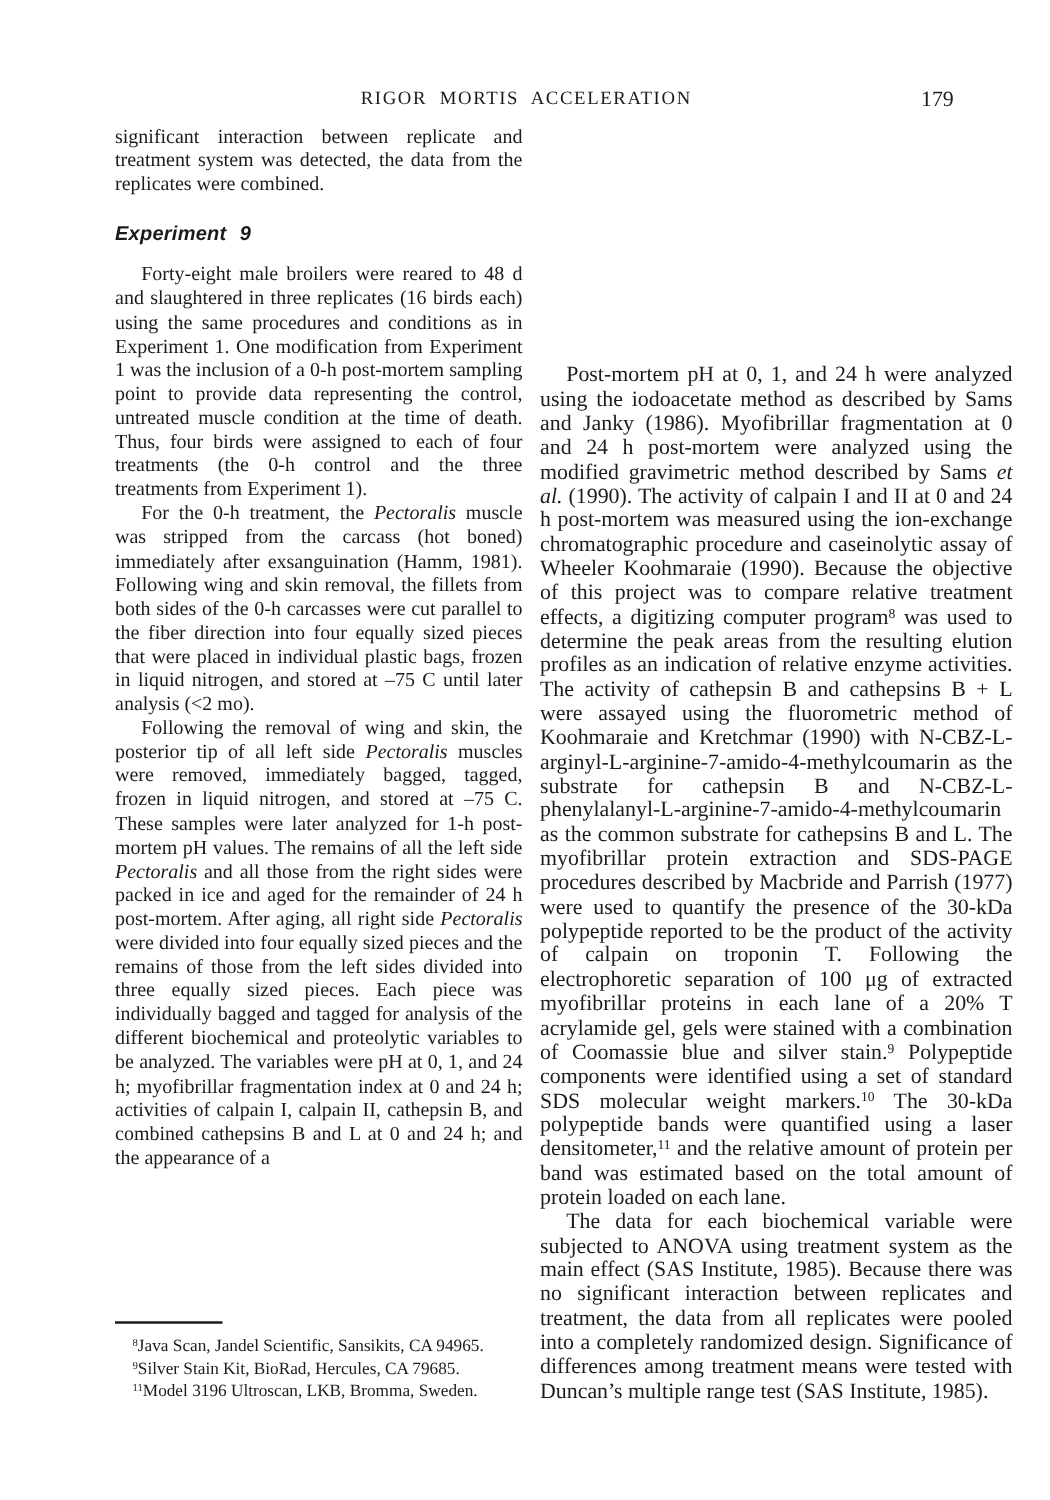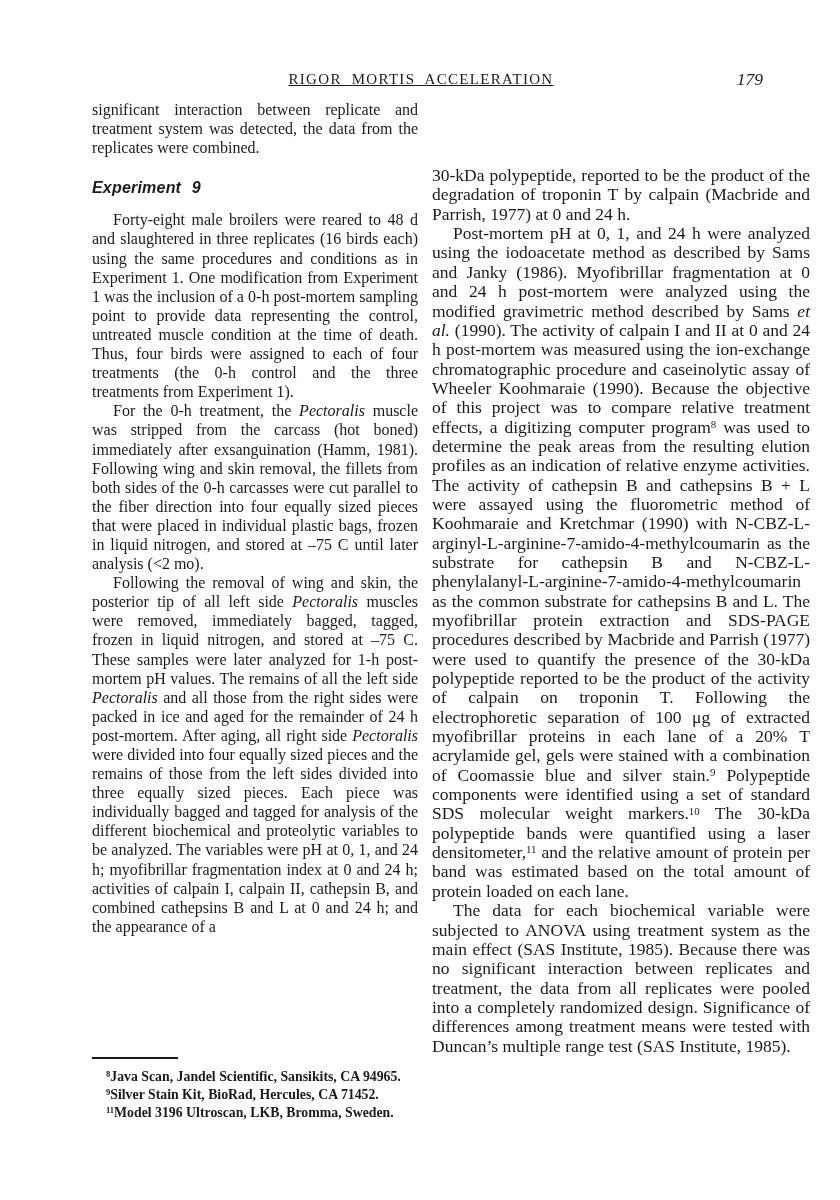--- a/index.html
+++ b/index.html
@@ -3,37 +3,37 @@
 <meta charset="utf-8">
 <style>
   html,body{margin:0;padding:0;background:#ffffff;}
   .page{
     position:relative;width:840px;height:1200px;background:#ffffff;
     color:#1b1b1b;font-family:"Liberation Serif",serif;overflow:hidden;
   }
   .pagehead{position:absolute;top:71px;left:92px;width:718px;height:22px;}
   .running-title{
     display:block;text-align:center;position:relative;left:-30px;
-    font-size:15px;letter-spacing:1.3px;word-spacing:5px;color:#1b1b1b;text-decoration:underline;
+    font-size:15px;letter-spacing:1.3px;word-spacing:5px;color:#1b1b1b;
   }
-  .page-number{position:absolute;right:47px;top:-2px;font-size:17.5px;font-style:italic;}
-  .columns{position:absolute;top:100px;left:92px;display:flex;gap:14px;align-items:center;}
+  .page-number{position:absolute;right:47px;top:-2px;font-size:17.5px;}
+  .columns{position:absolute;top:100px;left:92px;display:flex;gap:14px;align-items:flex-end;}
   .col{flex:0 0 auto;}
   .col.left{width:326px;height:1022px;display:flex;flex-direction:column;}
   .col.right{width:378px;}
   .para{margin:0;text-align:justify;text-indent:21px;}
   .left .coltext .para{font-size:16px;line-height:19.1px;}
   .right .coltext .para{font-size:17.5px;line-height:19.35px;}
   .para.cont{text-indent:0;}
   .para.heading{
     font-family:"Liberation Sans",sans-serif;font-style:italic;font-weight:bold;
     font-size:17.5px;line-height:20px;text-indent:0;text-align:left;
     margin:21px 0 13px 0;word-spacing:6px;letter-spacing:0.2px;
   }
-  .footnotes{margin-top:auto;font-weight:bold;}
+  .footnotes{margin-top:auto;}
   .fnrule{width:86px;border:none;border-top:2px solid #1b1b1b;margin:0 0 9px 0;}
   .para.footnote{font-size:13.8px;line-height:18px;text-indent:14px;}
   .it{font-style:italic;}
   sup{font-size:62%;line-height:0;vertical-align:baseline;position:relative;top:-0.45em;}
 </style>
 </head>
 <body>
 
 <div class="page">
   <div class="pagehead">
@@ -46,26 +46,25 @@
           <p class="para cont"><span>significant interaction between replicate and treatment system was detected, the data from the replicates were combined.</span></p>
           <p class="para heading"><span>Experiment 9</span></p>
           <p class="para body"><span>Forty-eight male broilers were reared to 48 d and slaughtered in three replicates (16 birds each) using the same procedures and conditions as in Experiment 1. One modification from Experiment 1 was the inclusion of a 0-h post-mortem sampling point to provide data representing the control, untreated muscle condition at the time of death. Thus, four birds were assigned to each of four treatments (the 0-h control and the three treatments from Experiment 1).</span></p>
           <p class="para body"><span>For the 0-h treatment, the </span><span class="it">Pectoralis</span><span> muscle was stripped from the carcass (hot boned) immediately after exsanguination (Hamm, 1981). Following wing and skin removal, the fillets from both sides of the 0-h carcasses were cut parallel to the fiber direction into four equally sized pieces that were placed in individual plastic bags, frozen in liquid nitrogen, and stored at –75 C until later analysis (&lt;2 mo).</span></p>
           <p class="para body"><span>Following the removal of wing and skin, the posterior tip of all left side </span><span class="it">Pectoralis</span><span> muscles were removed, immediately bagged, tagged, frozen in liquid nitrogen, and stored at –75 C. These samples were later analyzed for 1-h post-mortem pH values. The remains of all the left side </span><span class="it">Pectoralis</span><span> and all those from the right sides were packed in ice and aged for the remainder of 24 h post-mortem. After aging, all right side </span><span class="it">Pectoralis</span><span> were divided into four equally sized pieces and the remains of those from the left sides divided into three equally sized pieces. Each piece was individually bagged and tagged for analysis of the different biochemical and proteolytic variables to be analyzed. The variables were pH at 0, 1, and 24 h; myofibrillar fragmentation index at 0 and 24 h; activities of calpain I, calpain II, cathepsin B, and combined cathepsins B and L at 0 and 24 h; and the appearance of a</span></p>
         </div>
       <div class="footnotes">
         <div class="fnrule"></div>
         <div>
             <p class="para footnote"><span><sup>8</sup></span><span>Java Scan, Jandel Scientific, Sansikits, CA 94965.</span></p>
-            <p class="para footnote"><span><sup>9</sup></span><span>Silver Stain Kit, BioRad, Hercules, CA 71452.</span></p>
+            <p class="para footnote"><span><sup>9</sup></span><span>Silver Stain Kit, BioRad, Hercules, CA 79685.</span></p>
             <p class="para footnote"><span><sup>11</sup></span><span>Model 3196 Ultroscan, LKB, Bromma, Sweden.</span></p>
           </div>
       </div>
     </div>
     <div class="col right">
       <div class="coltext">
-          <p class="para cont"><span>30-kDa polypeptide, reported to be the product of the degradation of troponin T by calpain (Macbride and Parrish, 1977) at 0 and 24 h.</span></p>
           <p class="para body"><span>Post-mortem pH at 0, 1, and 24 h were analyzed using the iodoacetate method as described by Sams and Janky (1986). Myofibrillar fragmentation at 0 and 24 h post-mortem were analyzed using the modified gravimetric method described by Sams </span><span class="it">et al.</span><span> (1990). The activity of calpain I and II at 0 and 24 h post-mortem was measured using the ion-exchange chromatographic procedure and caseinolytic assay of Wheeler Koohmaraie (1990). Because the objective of this project was to compare relative treatment effects, a digitizing computer program</span><span><sup>8</sup></span><span> was used to determine the peak areas from the resulting elution profiles as an indication of relative enzyme activities. The activity of cathepsin B and cathepsins B + L were assayed using the fluorometric method of Koohmaraie and Kretchmar (1990) with N-CBZ-L-arginyl-L-arginine-7-amido-4-methylcoumarin as the substrate for cathepsin B and N-CBZ-L-phenylalanyl-L-arginine-7-amido-4-methylcoumarin as the common substrate for cathepsins B and L. The myofibrillar protein extraction and SDS-PAGE procedures described by Macbride and Parrish (1977) were used to quantify the presence of the 30-kDa polypeptide reported to be the product of the activity of calpain on troponin T. Following the electrophoretic separation of 100 μg of extracted myofibrillar proteins in each lane of a 20% T acrylamide gel, gels were stained with a combination of Coomassie blue and silver stain.</span><span><sup>9</sup></span><span> Polypeptide components were identified using a set of standard SDS molecular weight markers.</span><span><sup>10</sup></span><span> The 30-kDa polypeptide bands were quantified using a laser densitometer,</span><span><sup>11</sup></span><span> and the relative amount of protein per band was estimated based on the total amount of protein loaded on each lane.</span></p>
           <p class="para body"><span>The data for each biochemical variable were subjected to ANOVA using treatment system as the main effect (SAS Institute, 1985). Because there was no significant interaction between replicates and treatment, the data from all replicates were pooled into a completely randomized design. Significance of differences among treatment means were tested with Duncan’s multiple range test (SAS Institute, 1985).</span></p>
         </div>
     </div>
   </div>
 </div>
 
 </body></html>

